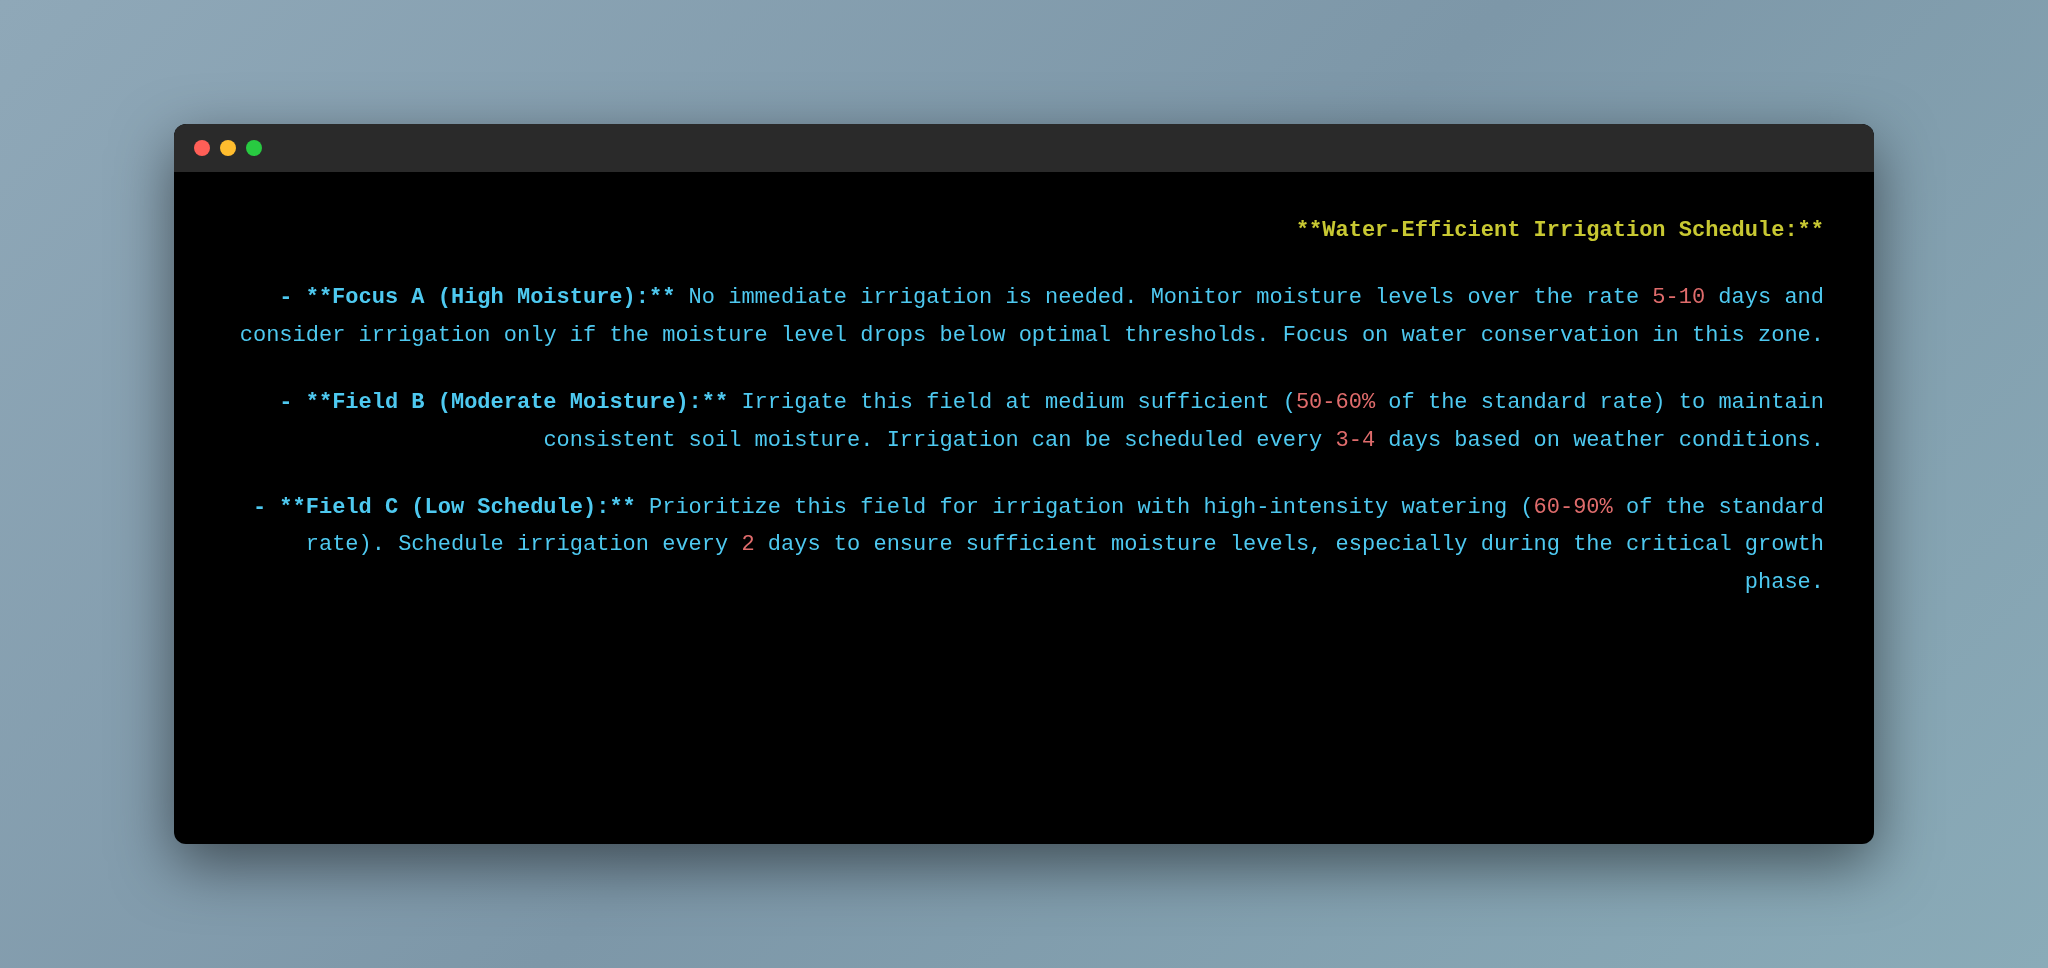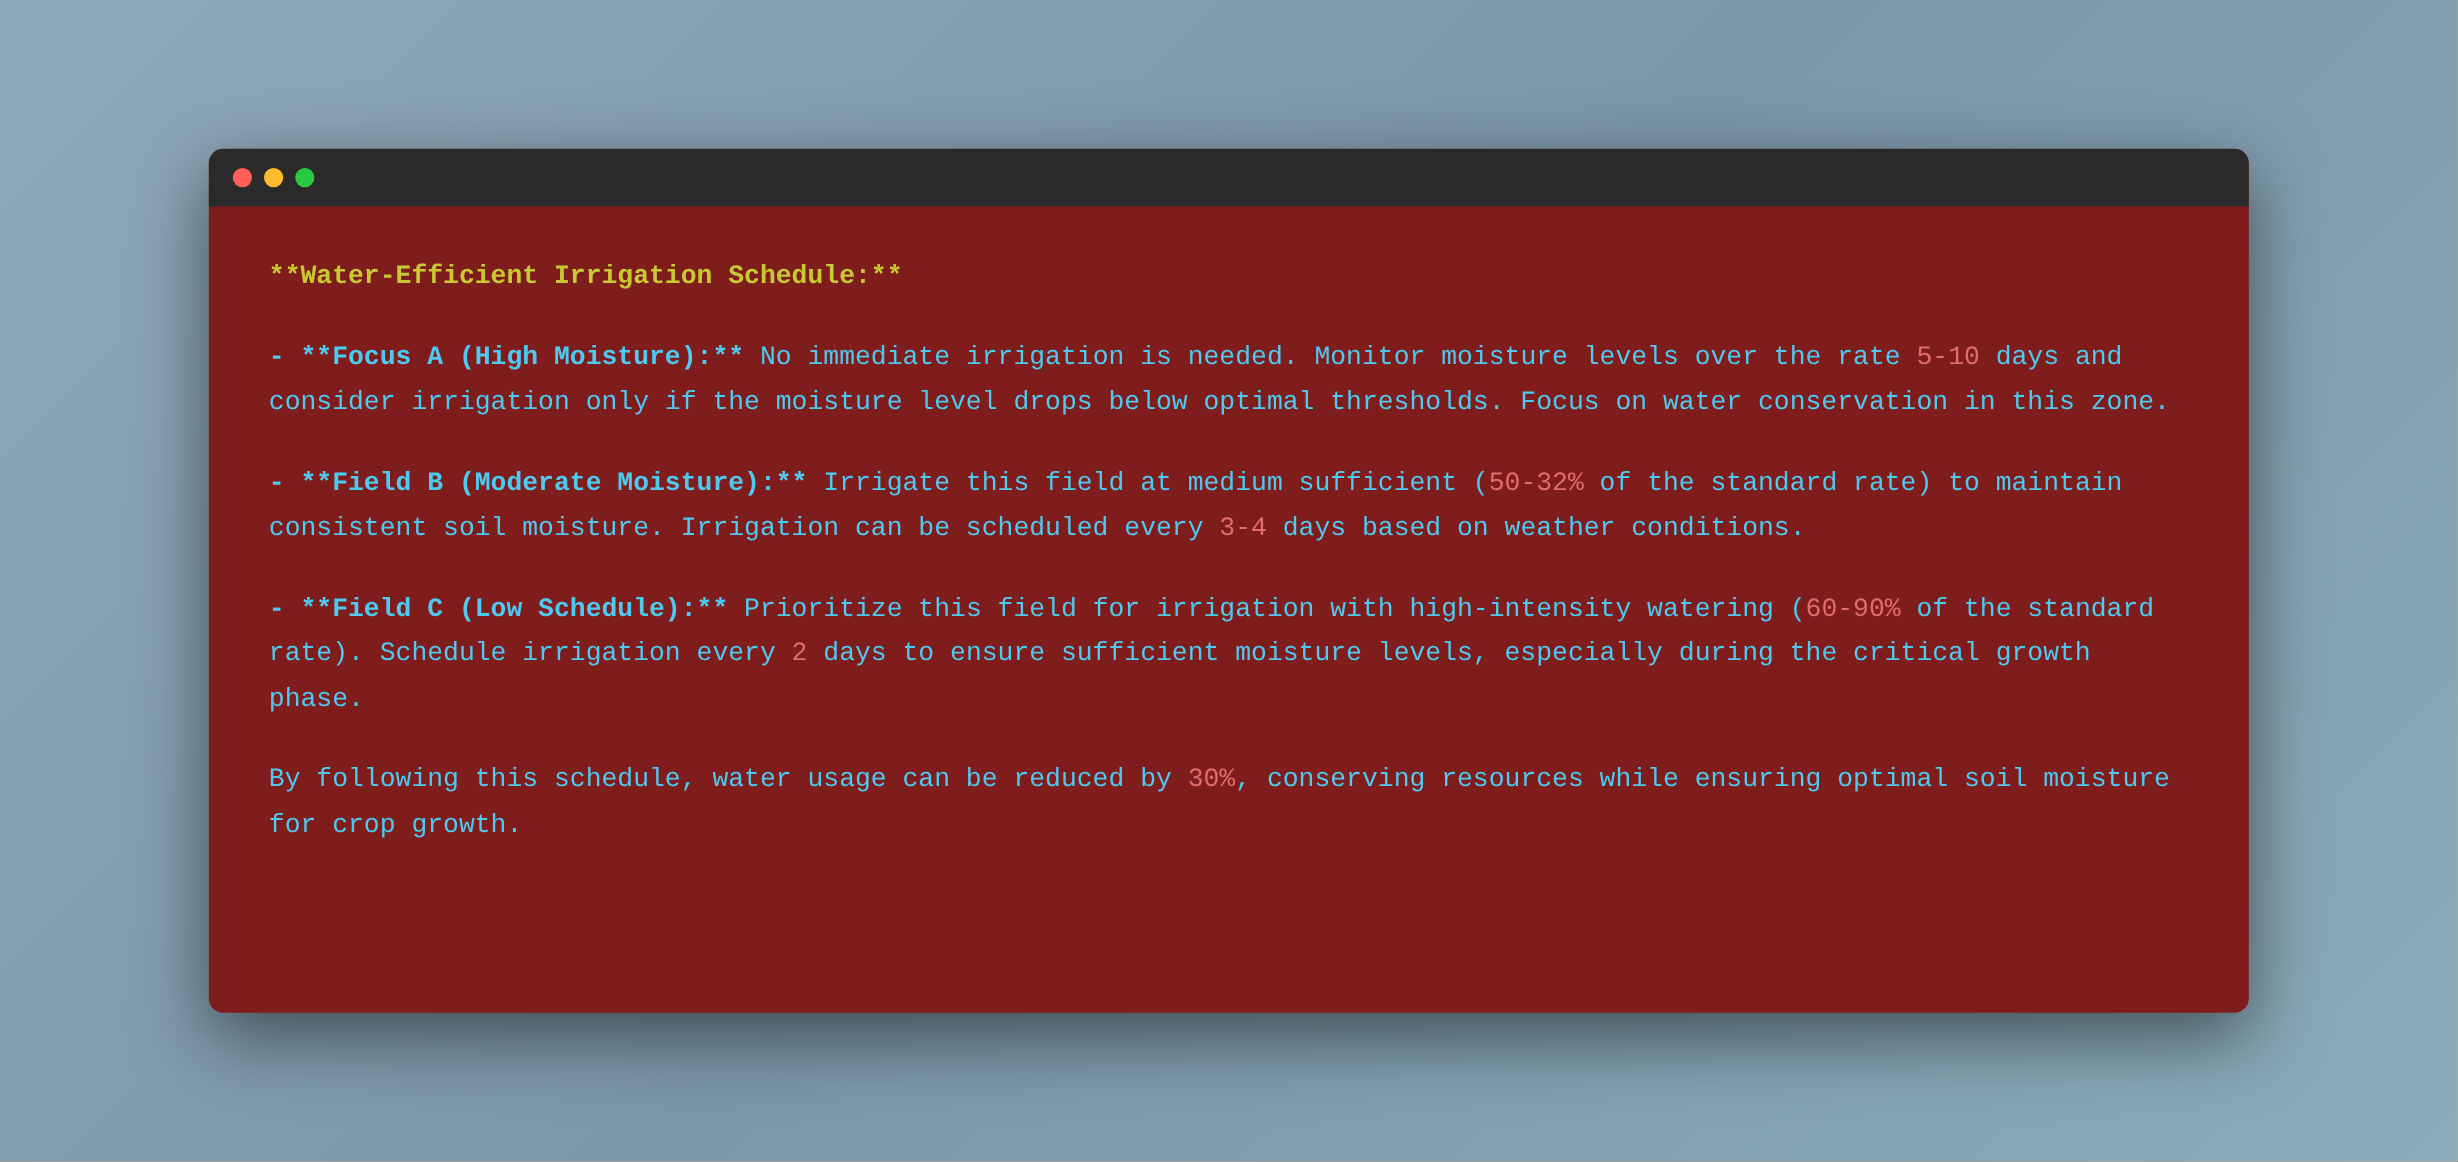--- a/index.html
+++ b/index.html
@@ -13,26 +13,27 @@
       height: 968px;
       background-color: #8fa3b1;
       background: linear-gradient(135deg, #8fa8b8 0%, #7d97a8 50%, #8aabb8 100%);
       display: flex;
       align-items: center;
       justify-content: center;
       font-family: 'Courier New', Courier, monospace;
     }
 
     .terminal-window {
-      background-color: #7f1d1d;
+      background-color: #000000;
       border-radius: 12px;
       width: 1700px;
       min-height: 720px;
       box-shadow: 0 20px 60px rgba(0,0,0,0.5);
       overflow: hidden;
+      text-align: right;
     }
 
     .title-bar {
       background-color: #2a2a2a;
       padding: 16px 20px;
       display: flex;
       align-items: center;
       gap: 10px;
       border-radius: 12px 12px 0 0;
     }
@@ -107,28 +108,25 @@
     </div>
 
     <div class="field-section">
       <div class="field-line">
         <span class="bold-label">- **Focus A (High Moisture):**</span><span> No immediate irrigation is needed. Monitor moisture levels over the rate </span><span class="highlight-red">5-10</span><span> days and consider irrigation only if the moisture level drops below optimal thresholds. Focus on water conservation in this zone.</span>
       </div>
     </div>
 
     <div class="field-section">
       <div class="field-line">
-        <span class="bold-label">- **Field B (Moderate Moisture):**</span><span> Irrigate this field at medium sufficient (</span><span class="highlight-red">50-32%</span><span> of the standard rate) to maintain consistent soil moisture. Irrigation can be scheduled every </span><span class="highlight-red">3-4</span><span> days based on weather conditions.</span>
+        <span class="bold-label">- **Field B (Moderate Moisture):**</span><span> Irrigate this field at medium sufficient (</span><span class="highlight-red">50-60%</span><span> of the standard rate) to maintain consistent soil moisture. Irrigation can be scheduled every </span><span class="highlight-red">3-4</span><span> days based on weather conditions.</span>
       </div>
     </div>
 
     <div class="field-section">
       <div class="field-line">
         <span class="bold-label">- **Field C (Low Schedule):**</span><span> Prioritize this field for irrigation with high-intensity watering (</span><span class="highlight-red">60-90%</span><span> of the standard rate). Schedule irrigation every </span><span class="highlight-red">2</span><span> days to ensure sufficient moisture levels, especially during the critical growth phase.</span>
       </div>
     </div>
 
-    <div class="summary-section">
-      <span>By following this schedule, water usage can be reduced by </span><span class="highlight-red">30%</span><span>, conserving resources while ensuring optimal soil moisture for crop growth.</span>
-    </div>
 
   </div>
 </div>
 
 </body></html>

